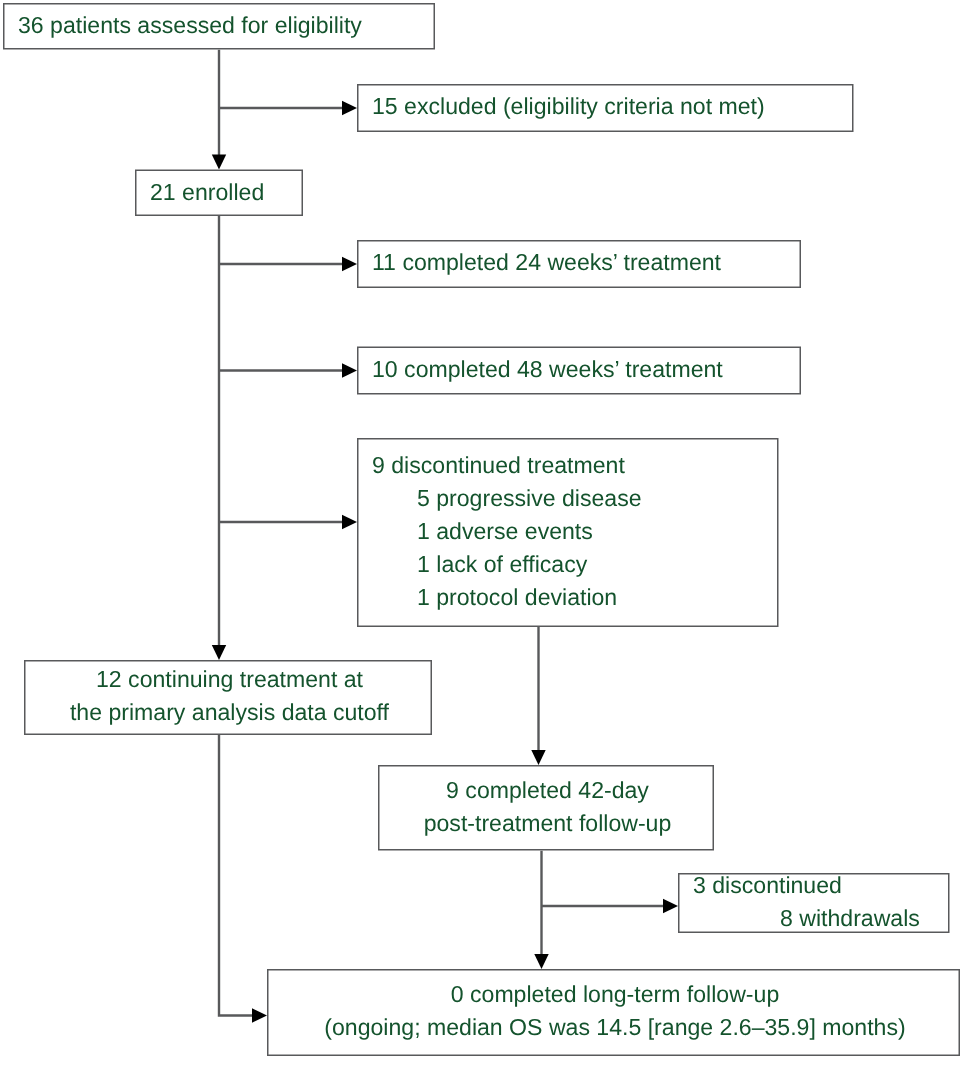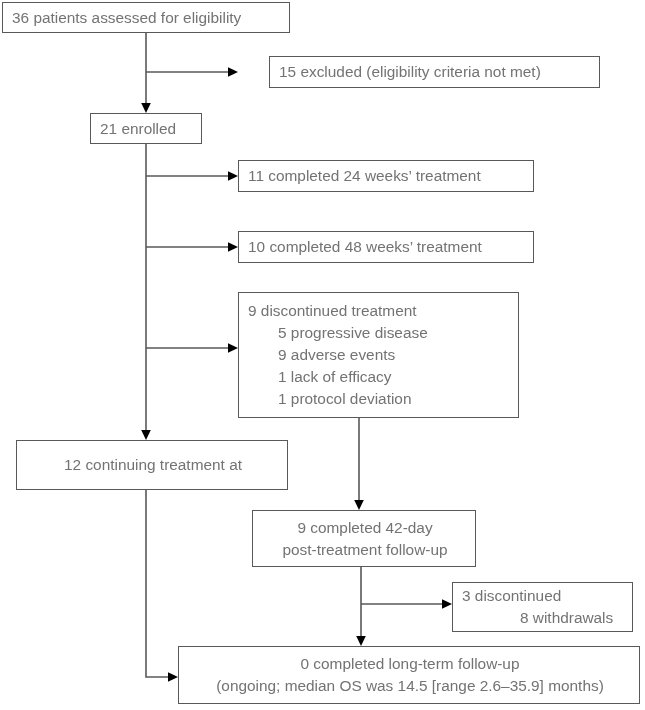--- a/index.html
+++ b/index.html
@@ -13,21 +13,21 @@
     height: 710px;
     background: #ffffff;
     font-family: "Liberation Sans", sans-serif;
     overflow: hidden;
   }
   .node {
     position: absolute;
     box-sizing: border-box;
     border: 1.6px solid #58595b;
     background: #ffffff;
-    color: #737373;
+    color: #14532d;
     font-size: 15.4px;
     line-height: 1.42;
     display: flex;
     flex-direction: column;
     justify-content: center;
     z-index: 2;
   }
   .node .line {
     white-space: pre;
     display: block;
@@ -92,54 +92,55 @@
     <line x1="361" y1="604" x2="444" y2="604"></line>
     <polygon class="arrowhead" points="452,604 442,599.2 442,608.8"></polygon>
 
     <polygon class="arrowhead" points="361,646 356.2,636 365.8,636"></polygon>
   </svg>
 
   <div class="node align-left pad-l" style="left:2px; top:2px; width:288px; height:31px;">
     <span class="line">36 patients assessed for eligibility</span>
   </div>
 
-  <div class="node align-left pad-l" style="left:238px; top:56px; width:331px; height:32px;margin-left:31px;">
+  <div class="node align-left pad-l" style="left:238px; top:56px; width:331px; height:32px;">
     <span class="line">15 excluded (eligibility criteria not met)</span>
   </div>
 
   <div class="node align-left pad-l" style="left:90px; top:113px; width:112px; height:31px;">
     <span class="line">21 enrolled</span>
   </div>
 
   <div class="node align-left pad-l" style="left:238px; top:160px; width:296px; height:32px;">
     <span class="line">11 completed 24 weeks’ treatment</span>
   </div>
 
   <div class="node align-left pad-l" style="left:238px; top:231px; width:296px; height:32px;">
     <span class="line">10 completed 48 weeks’ treatment</span>
   </div>
 
   <div class="node align-left pad-l" style="left:238px; top:292px; width:281px; height:126px;">
     <span class="line">9 discontinued treatment</span>
     <span class="line indent">5 progressive disease</span>
-    <span class="line indent">9 adverse events</span>
+    <span class="line indent">1 adverse events</span>
     <span class="line indent">1 lack of efficacy</span>
     <span class="line indent">1 protocol deviation</span>
   </div>
 
   <div class="node align-center pad-c" style="left:16px; top:440px; width:272px; height:50px;">
     <span class="line">12 continuing treatment at</span>
+    <span class="line">the primary analysis data cutoff</span>
   </div>
 
   <div class="node align-center pad-c" style="left:252px; top:510px; width:224px; height:57px;">
     <span class="line">9 completed 42-day</span>
     <span class="line">post-treatment follow-up</span>
   </div>
 
-  <div class="node align-left pad-l" style="left:452px; top:582px; width:181px; height:50px;">
+  <div class="node align-left pad-l" style="left:452px; top:582px; width:181px; height:40px;">
     <span class="line">3 discontinued</span>
     <span class="line indent-lg">8 withdrawals</span>
   </div>
 
   <div class="node align-center pad-c" style="left:178px; top:646px; width:462px; height:58px;">
     <span class="line">0 completed long-term follow-up</span>
     <span class="line">(ongoing; median OS was 14.5 [range 2.6–35.9] months)</span>
   </div>
 
 </div>

